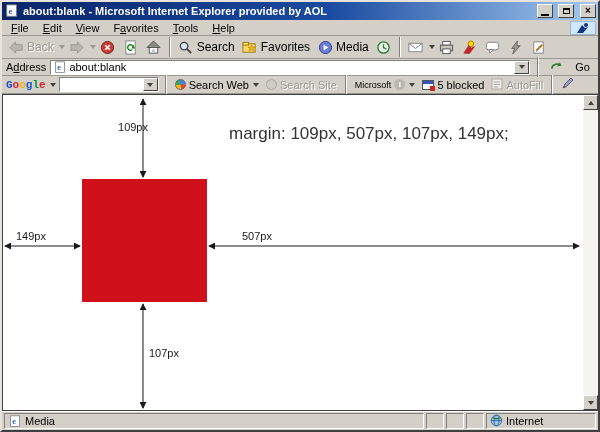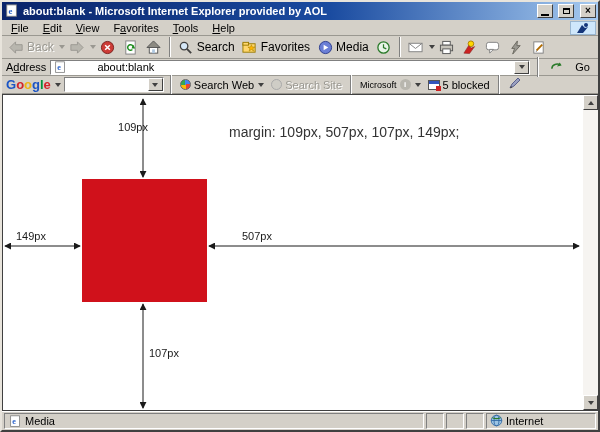--- a/index.html
+++ b/index.html
@@ -43,49 +43,49 @@
   .caret{width:0;height:0;border-left:3px solid transparent;border-right:3px solid transparent;
     border-top:4px solid #404040;margin-left:1px;}
   .caret.cdis{border-top-color:#9a9891;}
   .sep{width:0;height:20px;border-left:1px solid #808080;border-right:1px solid #fff;margin:0 3px;}
 
   
   .addressbar{height:17px;display:flex;align-items:center;padding:0 4px;gap:4px;
     border-bottom:1px solid #9a9891;flex:0 0 auto;}
   .sunken{border:1px solid;border-color:#808080 #fff #fff #808080;background:#fff;}
   .addr-field{flex:1;height:15px;display:flex;align-items:center;gap:2px;padding-left:2px;}
-  .addr-field input{flex:1;border:none;outline:none;font:11px "Liberation Sans",sans-serif;height:12px;margin-left:28px;}
+  .addr-field input{flex:1;border:none;outline:none;font:11px "Liberation Sans",sans-serif;height:12px;}
   .drop-btn{width:15px;height:13px;background:#d4d0c8;border:1px solid;
     border-color:#fff #404040 #404040 #fff;display:flex;align-items:center;justify-content:center;flex:0 0 auto;}
   .go-btn{display:flex;align-items:center;gap:12px;padding:0 4px;height:15px;}
 
   
   .googlebar{height:18px;display:flex;align-items:center;padding:0 4px;gap:3px;
     border-bottom:1px solid #9a9891;flex:0 0 auto;}
-  .google-logo{font-weight:bold;font-size:13px;letter-spacing:0;}
+  .google-logo{font-weight:bold;font-size:11px;letter-spacing:0;font-family:Liberation Mono, monospace;}
   .g-field{width:100px;height:15px;display:flex;align-items:center;}
   .g-field input{flex:1;width:60px;border:none;outline:none;height:12px;font:11px "Liberation Sans",sans-serif;}
   .google-ball{width:11px;height:11px;border-radius:50%;
     background:conic-gradient(#4285f4 0 25%,#ea4335 0 50%,#fbbc05 0 75%,#34a853 0 100%);
     border:1px solid #666;flex:0 0 auto;}
   .google-ball.gb-dis{background:#cfcdc6;border-color:#aaa;}
   .info-dot{width:11px;height:11px;border-radius:50%;background:#b8b6ae;color:#fff;
     display:flex;align-items:center;justify-content:center;font-size:8px;font-weight:bold;}
   .pr-text{font-size:9px;}
   .blocked-ico{width:12px;height:10px;border:1px solid #555;background:#fff;position:relative;}
   .blocked-ico::before{content:"";position:absolute;left:0;top:0;right:0;height:3px;background:#3355bb;}
   .blocked-ico::after{content:"";position:absolute;right:-2px;bottom:-2px;width:5px;height:5px;background:#cc2222;}
 
   
   .content{flex:1;display:flex;min-height:0;background:#d4d0c8;}
   .page{flex:1;position:relative;background:#fff;border:1px solid #404040;border-right:none;overflow:hidden;}
   .page .lbl{position:absolute;font-size:11px;color:#1a1a1a;white-space:nowrap;}
   .red-box{position:absolute;left:79px;top:84px;width:125px;height:123px;}
   .arrows{position:absolute;left:0;top:0;}
-  .margin-note{position:absolute;left:226px;top:29px;font-size:14px;color:#333;}
+  .margin-note{position:absolute;left:226px;top:29px;font-size:17px;color:#333;}
 
   .scrollbar{width:15px;display:flex;flex-direction:column;background:#f6f4f1;border-top:1px solid #404040;border-bottom:1px solid #404040;}
   .sb-btn{height:15px;background:#d4d0c8;border:1px solid;border-color:#fff #404040 #404040 #fff;
     display:flex;align-items:center;justify-content:center;flex:0 0 auto;}
   .sb-track{flex:1;}
   .tri-up{width:0;height:0;border-left:3px solid transparent;border-right:3px solid transparent;border-bottom:4px solid #404040;}
   .tri-down{width:0;height:0;border-left:3px solid transparent;border-right:3px solid transparent;border-top:4px solid #404040;}
 
   
   .statusbar{height:19px;display:flex;align-items:center;padding:1px 2px;gap:2px;flex:0 0 auto;border-top:1px solid #fff;}
@@ -315,20 +315,31 @@
     </span>
     <span class="sep"></span>
     <span class="tb-btn" style="padding:1px 2px">
       <span class="pr-text">Microsoft</span>
       <span class="info-dot">i</span>
       <span class="caret"></span>
     </span>
     <span class="tb-btn" style="padding:1px 2px">
       <span class="blocked-ico"></span>
       <span>5 blocked</span>
+    </span>
+    <span class="tb-btn" style="padding:1px 2px">
+      <span>
+        <svg width="12" height="12" viewBox="0 0 12 12">
+            <rect x="1" y="1" width="10" height="10" fill="#eceae4" stroke="#b0aea6"></rect>
+            <line x1="3" y1="4" x2="9" y2="4" stroke="#b0aea6"></line>
+            <line x1="3" y1="6.5" x2="9" y2="6.5" stroke="#b0aea6"></line>
+            <line x1="3" y1="9" x2="7" y2="9" stroke="#b0aea6"></line>
+          </svg>
+      </span>
+      <span class="dis">AutoFill</span>
     </span>
     <span class="sep"></span>
     <span class="tb-btn" style="padding:1px 2px">
       <span>
         <svg width="13" height="13" viewBox="0 0 13 13">
             <polygon points="2,11 4,7 10,1 12,3 6,9" fill="#9aa0c0" stroke="#5a608c"></polygon>
             <polygon points="2,11 4.5,10.5 3,9" fill="#404040"></polygon>
           </svg>
       </span>
     </span>

